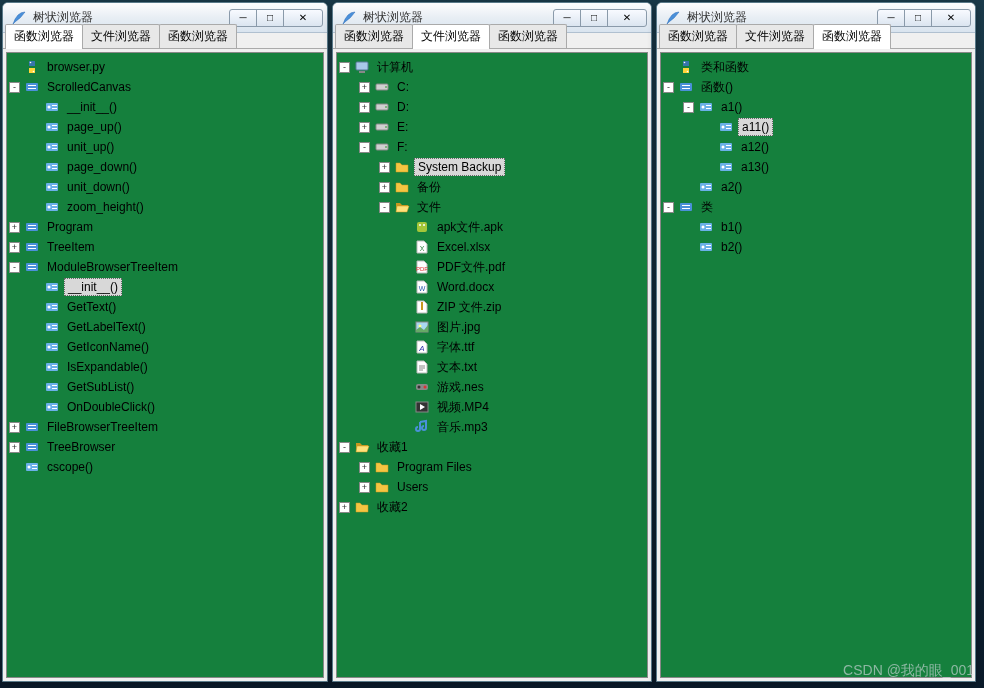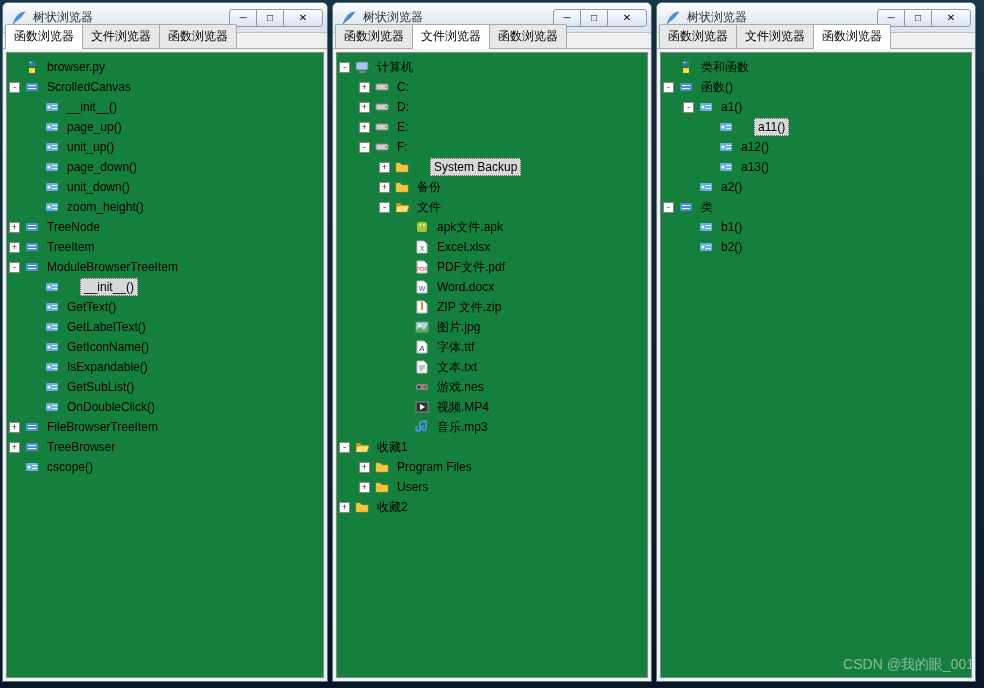--- a/index.html
+++ b/index.html
@@ -117,25 +117,24 @@
   align-items: center; justify-content: center;
   flex-shrink: 0;
 }
 .node-label {
   padding: 1px 3px;
   cursor: pointer;
 }
 .node-label.selected {
   background: #d8d8d8;
   border: 1px dotted #666;
-  margin-left: 16px;
 }
 .watermark {
   position: absolute;
-  bottom: 14px; right: 10px;
+  bottom: 8px; right: 10px;
   color: rgba(220,220,230,0.6);
   font-size: 14px;
   pointer-events: none;
 }
 </style>
 </head>
 <body>
 
 <div class="window win1">
   <div class="titlebar">
@@ -260,21 +259,21 @@
       </div>
       <div class="tree-node">
         <span class="expander">+</span>
         <span class="node-icon">
           <svg width="16" height="16" viewBox="0 0 16 16">
             <rect x="2" y="4" width="12" height="8" rx="1" fill="#4a90d9"></rect>
             <rect x="4" y="6" width="8" height="1" fill="#fff"></rect>
             <rect x="4" y="9" width="8" height="1" fill="#fff"></rect>
           </svg>
         </span>
-        <span class="node-label">TreeNode</span>
+        <span class="node-label">Program</span>
       </div>
       <div class="tree-node">
         <span class="expander">+</span>
         <span class="node-icon">
           <svg width="16" height="16" viewBox="0 0 16 16">
             <rect x="2" y="4" width="12" height="8" rx="1" fill="#4a90d9"></rect>
             <rect x="4" y="6" width="8" height="1" fill="#fff"></rect>
             <rect x="4" y="9" width="8" height="1" fill="#fff"></rect>
           </svg>
         </span>

